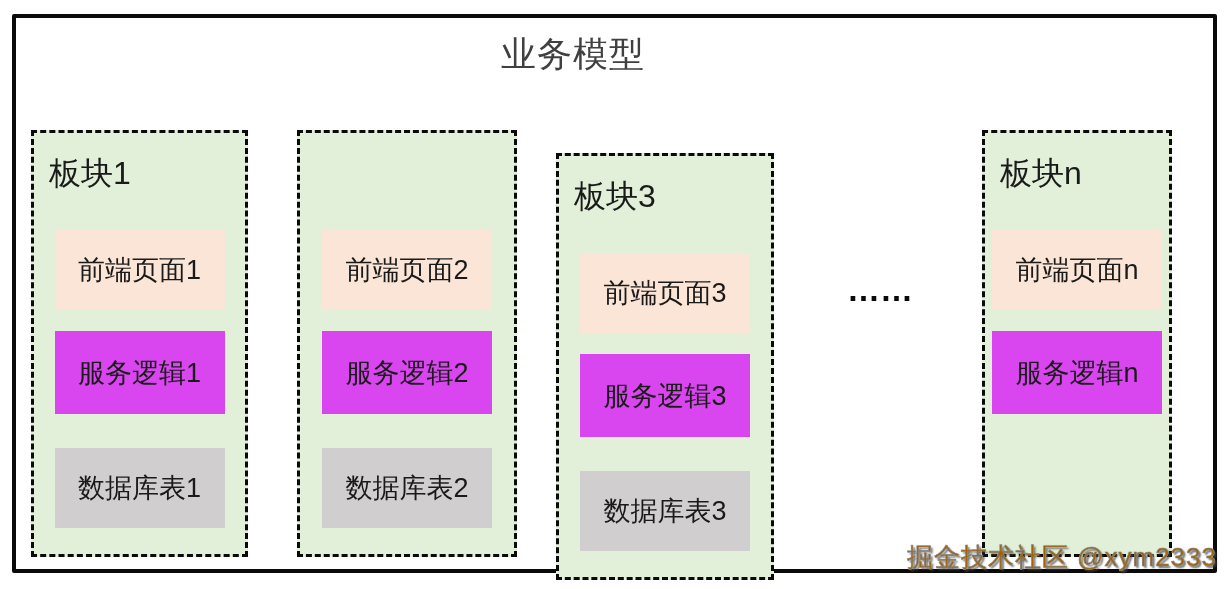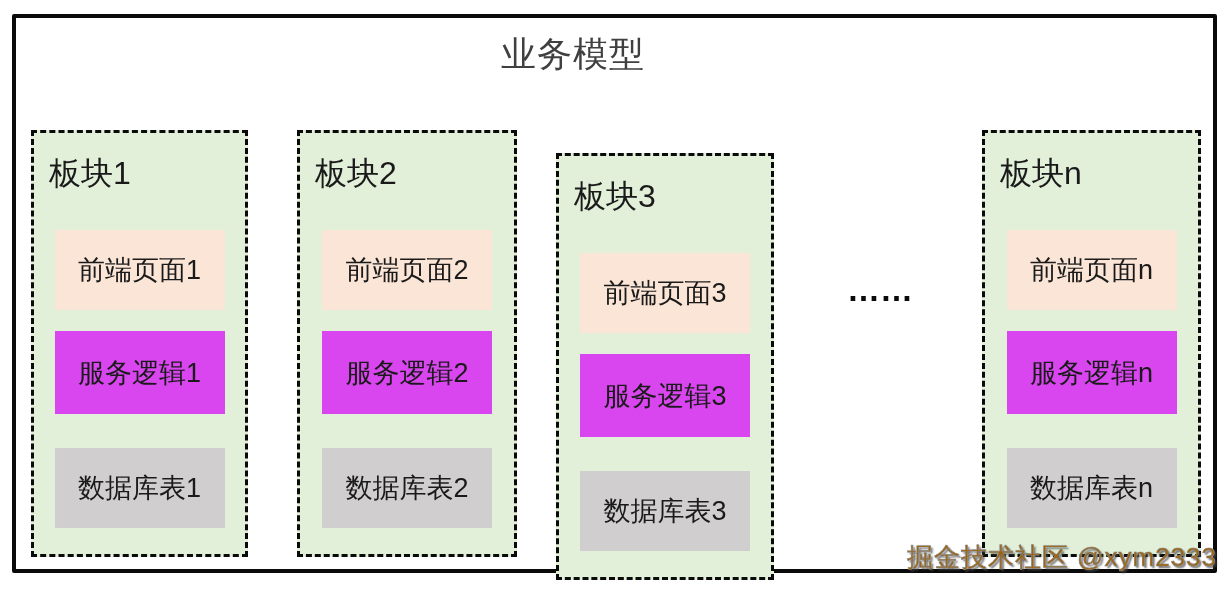--- a/index.html
+++ b/index.html
@@ -45,21 +45,21 @@
     position: absolute;
     top: 130px;
     height: 427px;
     background: #e2f0d9;
     border: 3px dashed #0a0a0a;
     box-sizing: border-box;
   }
   .module.col1 { left: 31px;  width: 217px; }
   .module.col2 { left: 297px; width: 220px; }
   .module.col3 { left: 556px; width: 218px; margin-top: 23px; }
-  .module.coln { left: 982px; width: 219px; }
+  .module.coln { left: 982px; width: 190px; }
   .module-title {
     position: absolute;
     top: 25px;
     left: 0;
     width: 100%;
     font-size: 32px;
     line-height: 30px;
     color: #1a1a1a;
     white-space: nowrap;
     padding-left: 15px;
@@ -120,37 +120,35 @@
   <div class="diagram-title">业务模型</div>
 
   <div class="module col1">
     <div class="module-title">板块1</div>
     <div class="box frontend">前端页面1</div>
     <div class="box service">服务逻辑1</div>
     <div class="box database">数据库表1</div>
   </div>
 
   <div class="module col2">
-    <div class="module-title">板块2</div>
     <div class="box frontend">前端页面2</div>
     <div class="box service">服务逻辑2</div>
     <div class="box database">数据库表2</div>
   </div>
 
   <div class="module col3">
     <div class="module-title">板块3</div>
     <div class="box frontend">前端页面3</div>
     <div class="box service">服务逻辑3</div>
     <div class="box database">数据库表3</div>
   </div>
 
   <div class="ellipsis">……</div>
 
   <div class="module coln">
     <div class="module-title">板块n</div>
     <div class="box frontend">前端页面n</div>
     <div class="box service">服务逻辑n</div>
-    <div class="box database">数据库表n</div>
   </div>
 
   <div class="watermark">掘金技术社区 @xym2333</div>
 
 </div>
 
 </body></html>

